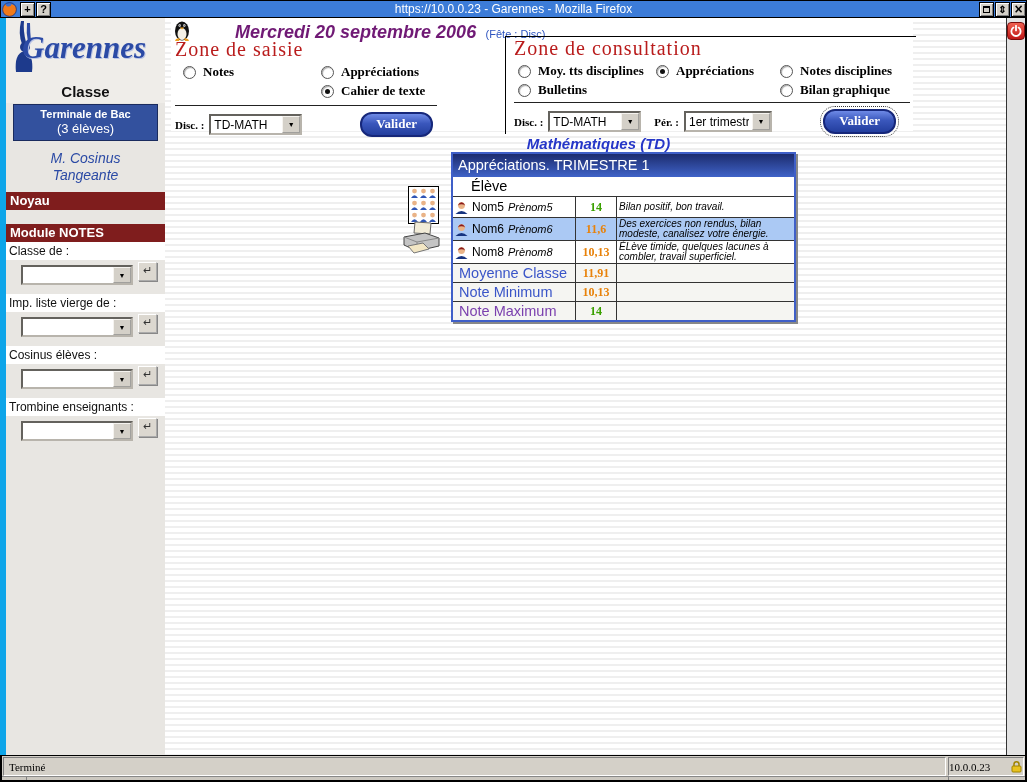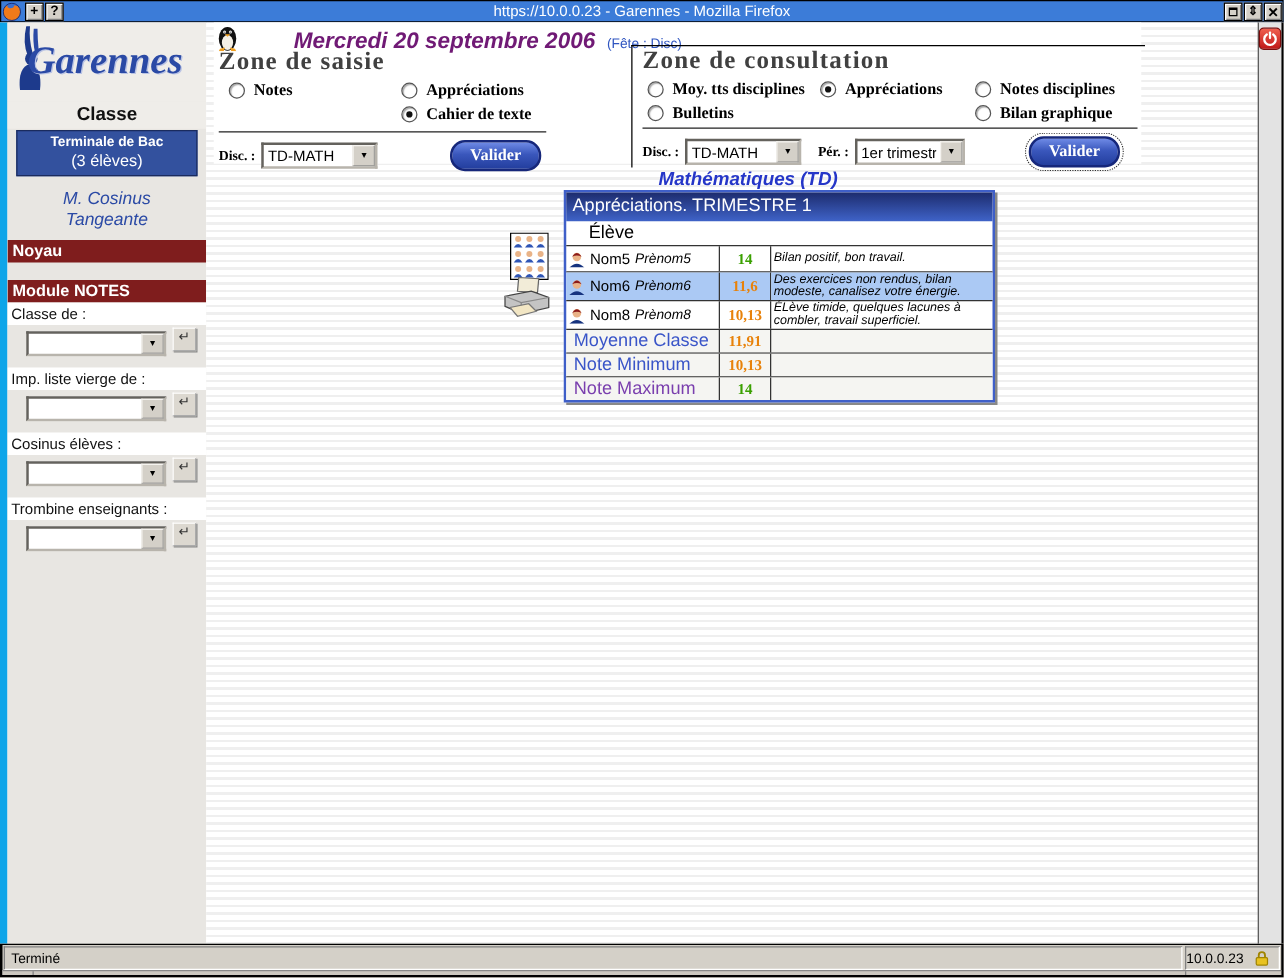--- a/index.html
+++ b/index.html
@@ -51,21 +51,21 @@
   .main{flex:1;position:relative;
     background:repeating-linear-gradient(180deg,#fff 0,#fff 4px,#efefef 4px,#efefef 6px);}
   .headerbox{position:absolute;left:6px;top:0;width:742px;height:113px;background:#fff;}
   .tux{position:absolute;left:2px;top:1px;}
   .daterow{position:absolute;left:64px;top:4px;white-space:nowrap;}
   .date{font-weight:bold;font-size:18px;color:#701a75;font-style:italic;}
   .fete{font-size:11px;color:#2f55c0;margin-left:5px;}
   .zone{position:absolute;}
   .z-saisie{left:4px;top:20px;width:328px;}
   .z-consult{left:334px;top:18px;width:402px;border-left:1px solid #000;border-top:1px solid #000;padding-left:8px;}
-  .z-title{font-family:"Liberation Serif",serif;font-weight:bold;font-size:20px;letter-spacing:1px;color:#404040;}
+  .z-title{font-family:"Liberation Serif",serif;font-weight:normal;font-size:20px;letter-spacing:1px;color:#b91c1c;}
   .radios{display:grid;margin-top:3px;row-gap:3px;}
   .z-saisie .radios{grid-template-columns:138px 1fr;padding-left:8px;}
   .z-consult .radios{grid-template-columns:138px 124px 1fr;padding-left:4px;}
   .radio-item{display:flex;align-items:center;white-space:nowrap;cursor:pointer;}
   .radio{display:inline-block;width:11px;height:11px;border-radius:50%;background:#fff;flex:none;
     border:1px solid #555;box-shadow:inset 1px 1px 1px #aaa;margin-right:7px;position:relative;}
   .radio[data-on="true"]::after{content:"";position:absolute;left:3px;top:3px;width:5px;height:5px;
     border-radius:50%;background:#111;}
   .radio-lab{font-family:"Liberation Serif",serif;font-weight:bold;font-size:13px;color:#000;}
   .controls{display:flex;align-items:center;border-top:1px solid #222;margin-top:6px;padding-top:6px;}
@@ -112,25 +112,25 @@
 
   
   .rightstrip{width:18px;flex:none;background:#e3e3e3;border-left:1px solid #333;}
   .powerbtn{width:18px;height:18px;margin:4px auto 0;box-sizing:border-box;border-radius:4px;
     background:linear-gradient(180deg,#f06050,#c01818);border:1px solid #7a0d0d;
     display:flex;align-items:center;justify-content:center;cursor:pointer;}
 
   
   .statusbar{position:absolute;left:0;right:0;bottom:0;height:27px;box-sizing:border-box;
     background:#d4d0c8;border:2px solid #000;border-top:1px solid #000;display:flex;flex-direction:column;}
-  .sb-top{display:flex;height:19px;margin:1px 1px 0;}
+  .sb-top{display:flex;height:19px;margin:1px 1px 0;font-family:Liberation Serif, serif;}
   .sunken{border:1px solid;border-color:#808080 #fff #fff #808080;font-size:11px;color:#000;
     display:flex;align-items:center;}
   .sb-main{flex:1;padding-left:5px;}
-  .sb-host{width:74px;margin-left:2px;justify-content:flex-start;gap:8px;}
+  .sb-host{width:74px;margin-left:2px;justify-content:space-between;gap:8px;}
   .sb-grip{flex:1;position:relative;background:#ccc8c0;border-top:1px solid #888;}
   .sb-grip .notch{position:absolute;top:0;bottom:0;width:1px;background:#808080;}
 </style>
 </head>
 <body>
 
 <div class="titlebar">
   <svg class="ff-icon" viewBox="0 0 15 15">
     <circle cx="7.5" cy="7.5" r="7" fill="#3b6fd0"></circle>
     <path d="M13.9 4.8 A7 7 0 1 1 4.2 1.3 Q3 4 5.5 4.5 Q9 5 9.5 2.2 Q12.5 2.6 13.9 4.8Z" fill="#f07a1a"></path>

